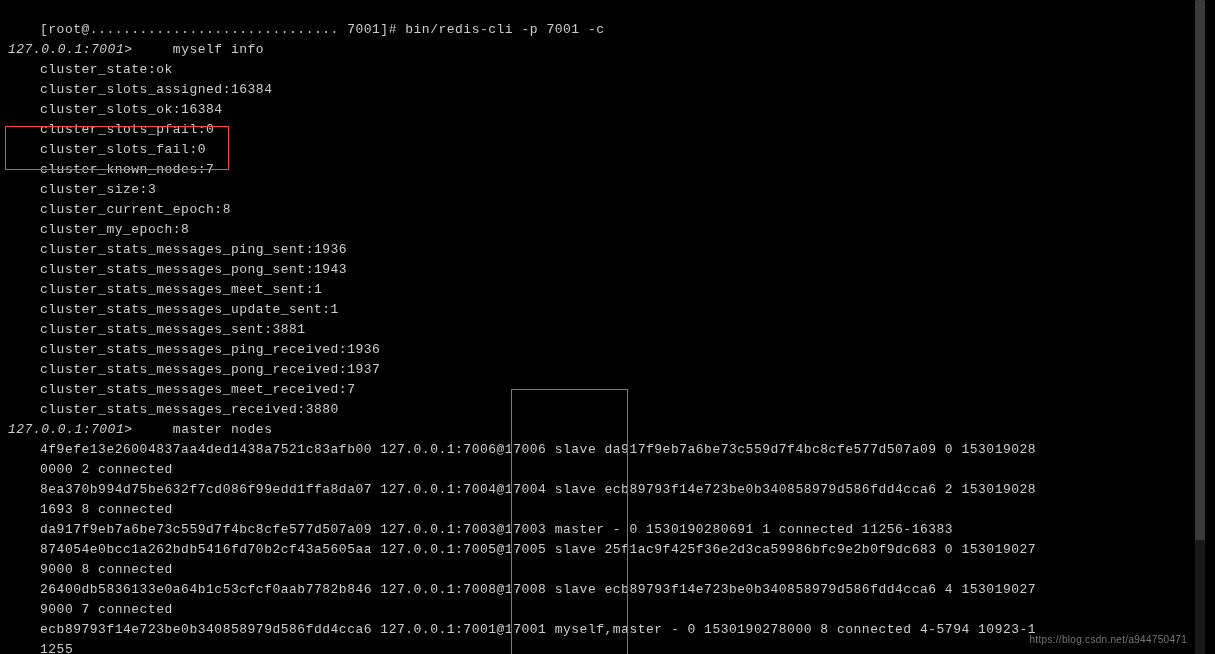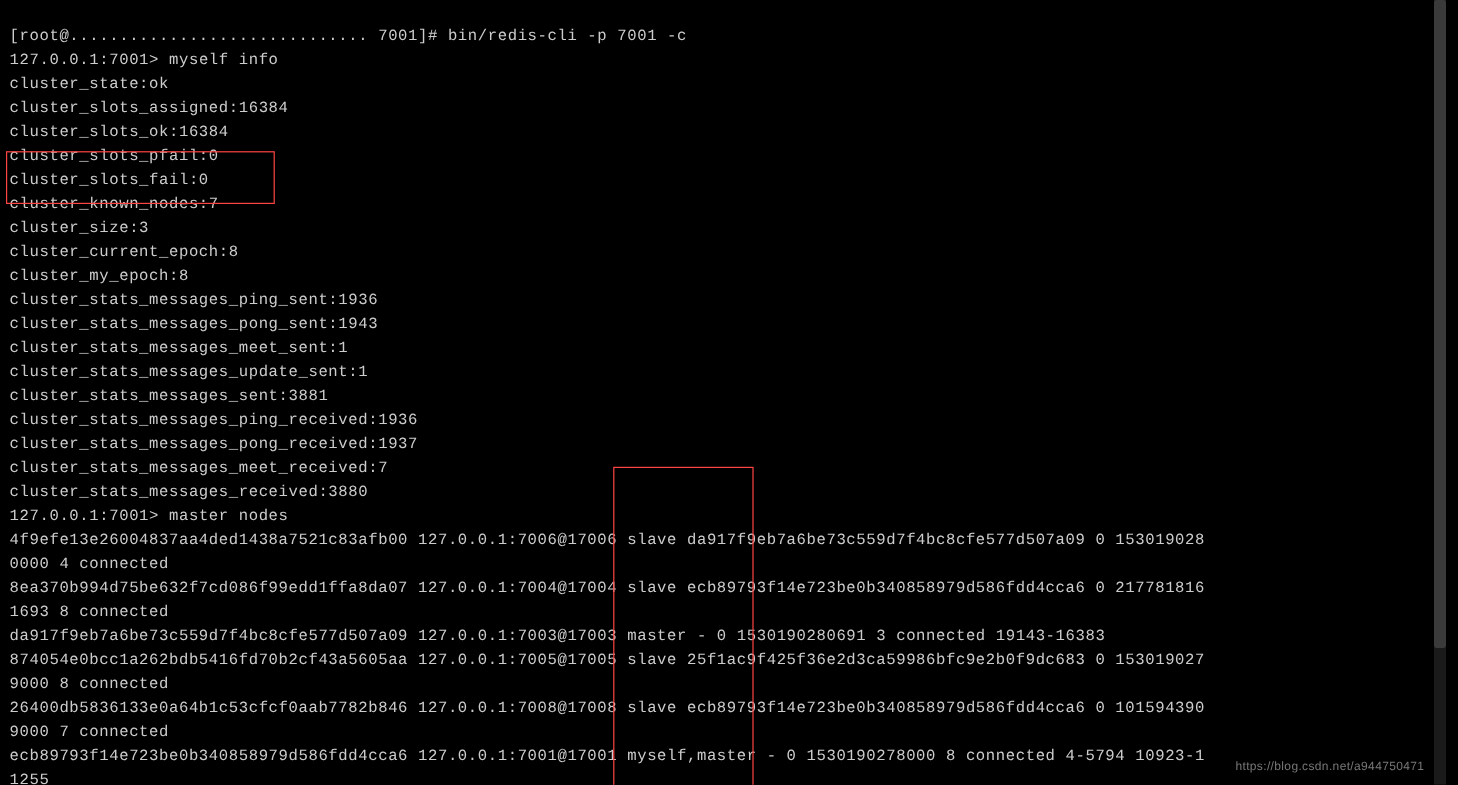--- a/index.html
+++ b/index.html
@@ -14,22 +14,22 @@
   .term{
     position:relative;
     box-sizing:border-box;
     width:1205px;
     height:654px;
     padding:0 4px 0 8px;
     overflow:hidden;
     white-space:pre;
     letter-spacing:0.5px;
   }
-  .out{color:#ccc;}
-  .prompt{color:#ccc;}
+  .out{color:#ccc;margin-left:32px;}
+  .prompt{color:#ccc;font-style:italic;}
   .box1{
     position:absolute;
     left:5px;top:126px;
     width:222px;height:42px;
     border:1px solid #f44;
     pointer-events:none;
   }
   .box2{
     position:absolute;
     left:511px;top:389px;
@@ -71,27 +71,27 @@
 <span class="out">cluster_stats_messages_pong_sent:1943</span>
 <span class="out">cluster_stats_messages_meet_sent:1</span>
 <span class="out">cluster_stats_messages_update_sent:1</span>
 <span class="out">cluster_stats_messages_sent:3881</span>
 <span class="out">cluster_stats_messages_ping_received:1936</span>
 <span class="out">cluster_stats_messages_pong_received:1937</span>
 <span class="out">cluster_stats_messages_meet_received:7</span>
 <span class="out">cluster_stats_messages_received:3880</span>
 <span class="prompt">127.0.0.1:7001&gt; </span><span class="out">master nodes</span>
 <span class="out">4f9efe13e26004837aa4ded1438a7521c83afb00 127.0.0.1:7006@17006 slave da917f9eb7a6be73c559d7f4bc8cfe577d507a09 0 153019028</span>
-<span class="out">0000 4 connected</span>
-<span class="out">8ea370b994d75be632f7cd086f99edd1ffa8da07 127.0.0.1:7004@17004 slave ecb89793f14e723be0b340858979d586fdd4cca6 0 217781816</span>
+<span class="out">0000 2 connected</span>
+<span class="out">8ea370b994d75be632f7cd086f99edd1ffa8da07 127.0.0.1:7004@17004 slave ecb89793f14e723be0b340858979d586fdd4cca6 2 153019028</span>
 <span class="out">1693 8 connected</span>
-<span class="out">da917f9eb7a6be73c559d7f4bc8cfe577d507a09 127.0.0.1:7003@17003 master - 0 1530190280691 3 connected 19143-16383</span>
+<span class="out">da917f9eb7a6be73c559d7f4bc8cfe577d507a09 127.0.0.1:7003@17003 master - 0 1530190280691 1 connected 11256-16383</span>
 <span class="out">874054e0bcc1a262bdb5416fd70b2cf43a5605aa 127.0.0.1:7005@17005 slave 25f1ac9f425f36e2d3ca59986bfc9e2b0f9dc683 0 153019027</span>
 <span class="out">9000 8 connected</span>
-<span class="out">26400db5836133e0a64b1c53cfcf0aab7782b846 127.0.0.1:7008@17008 slave ecb89793f14e723be0b340858979d586fdd4cca6 0 101594390</span>
+<span class="out">26400db5836133e0a64b1c53cfcf0aab7782b846 127.0.0.1:7008@17008 slave ecb89793f14e723be0b340858979d586fdd4cca6 4 153019027</span>
 <span class="out">9000 7 connected</span>
 <span class="out">ecb89793f14e723be0b340858979d586fdd4cca6 127.0.0.1:7001@17001 myself,master - 0 1530190278000 8 connected 4-5794 10923-1</span>
 <span class="out">1255</span>
 
 
   <div class="box1"></div>
   <div class="box2"></div>
   <div class="wm">https://blog.csdn.net/a944750471</div>
   <div class="scrollbar-track"></div>
   <div class="scrollbar-thumb"></div>

